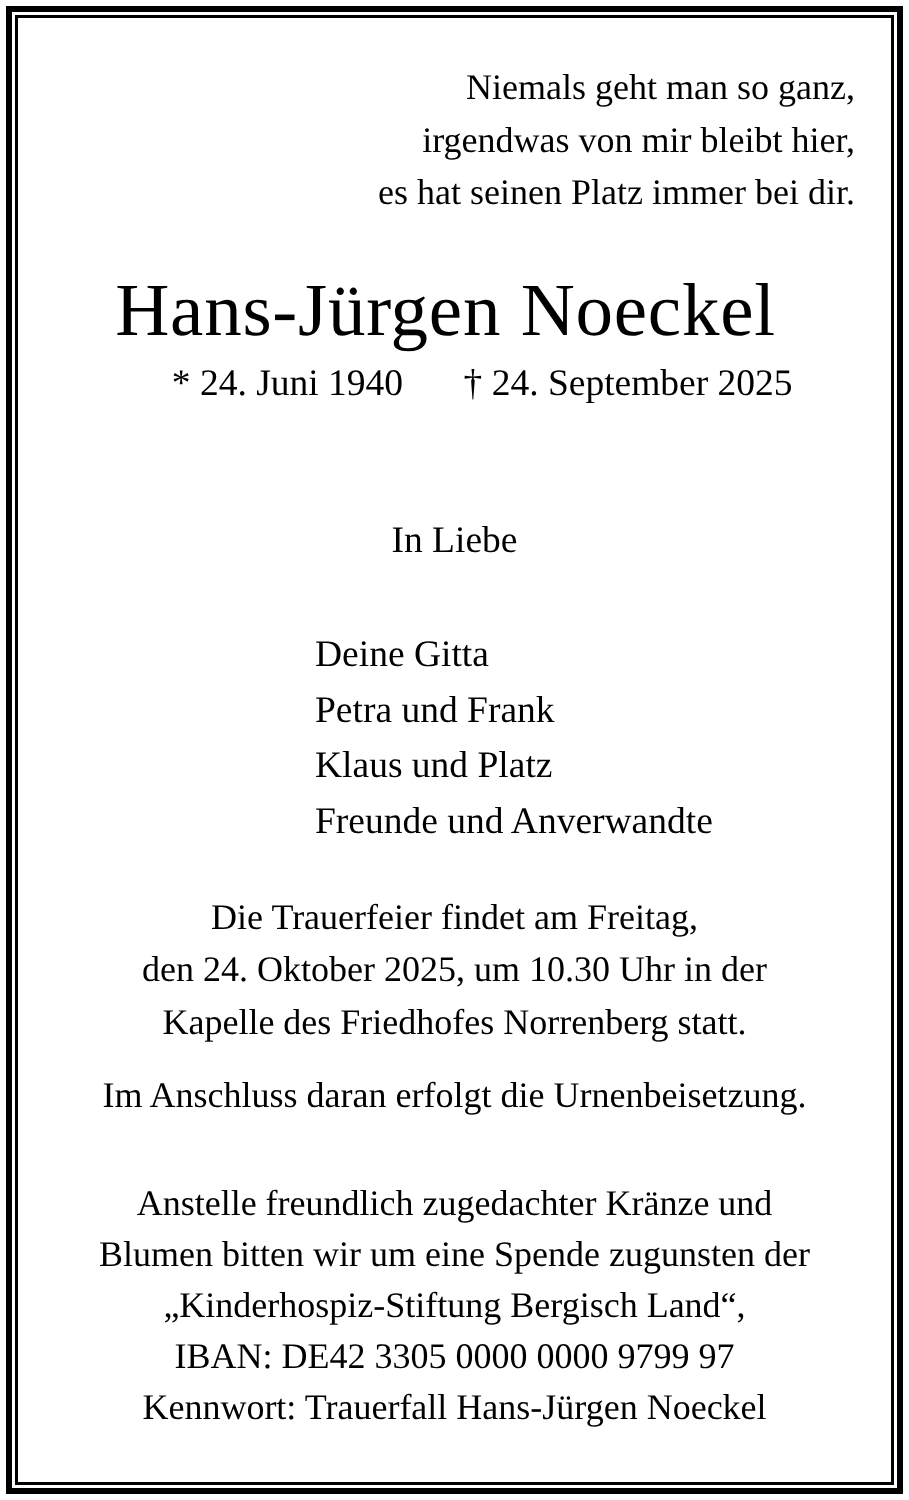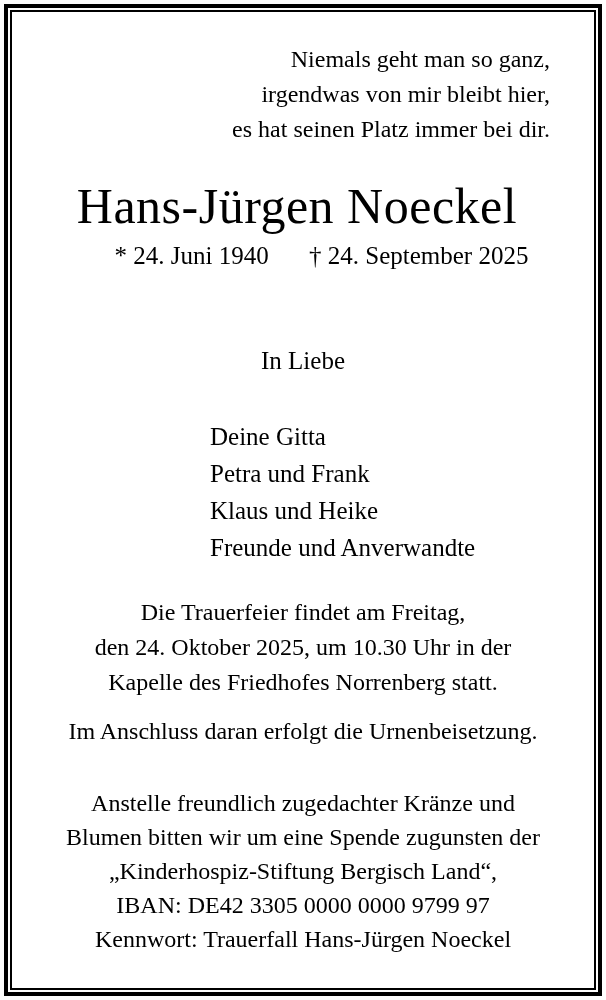--- a/index.html
+++ b/index.html
@@ -27,21 +27,21 @@
     border: 2px solid #000000;
     overflow: hidden;
   }
   .content {
     position: absolute;
     inset: 0;
     text-align: center;
   }
   .epigraph {
     margin-top: 30px;
-    padding-right: 44px;
+    padding-right: 24px;
     text-align: right;
     font-size: 24px;
     line-height: 35px;
   }
   .deceased-name {
     margin: 32px 12px 0 0;
     font-size: 50px;
     line-height: 54px;
     font-weight: normal;
     letter-spacing: 0.5px;
@@ -102,21 +102,21 @@
         <div class="life-dates">
           <span class="birth">* 24. Juni 1940</span>
           <span class="death">† 24. September 2025</span>
         </div>
 
         <div class="closing">In Liebe</div>
 
         <div class="mourners">
           <div>Deine Gitta</div>
           <div>Petra und Frank</div>
-          <div>Klaus und Heike</div>
+          <div>Klaus und Platz</div>
           <div>Freunde und Anverwandte</div>
         </div>
 
         <div class="service">
           <div>Die Trauerfeier findet am Freitag,</div>
           <div>den 24. Oktober 2025, um 10.30 Uhr in der</div>
           <div>Kapelle des Friedhofes Norrenberg statt.</div>
         </div>
 
         <div class="burial-note">Im Anschluss daran erfolgt die Urnenbeisetzung.</div>

